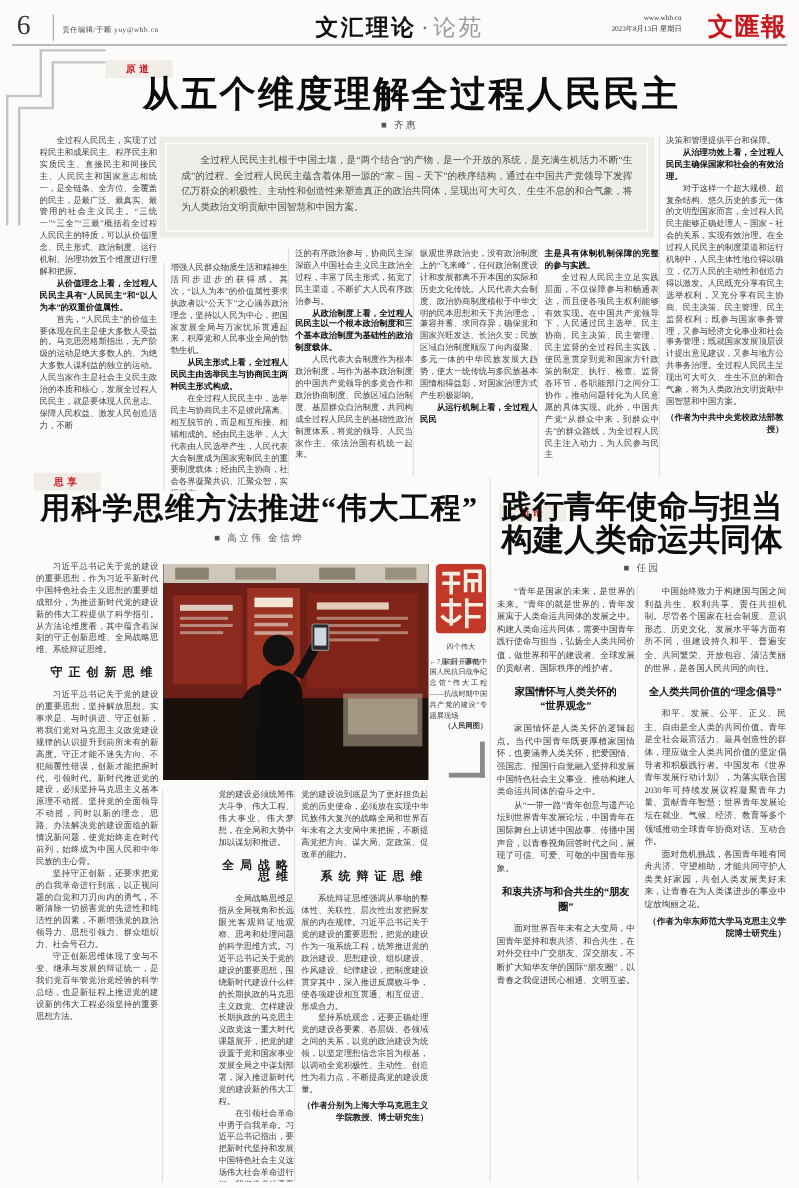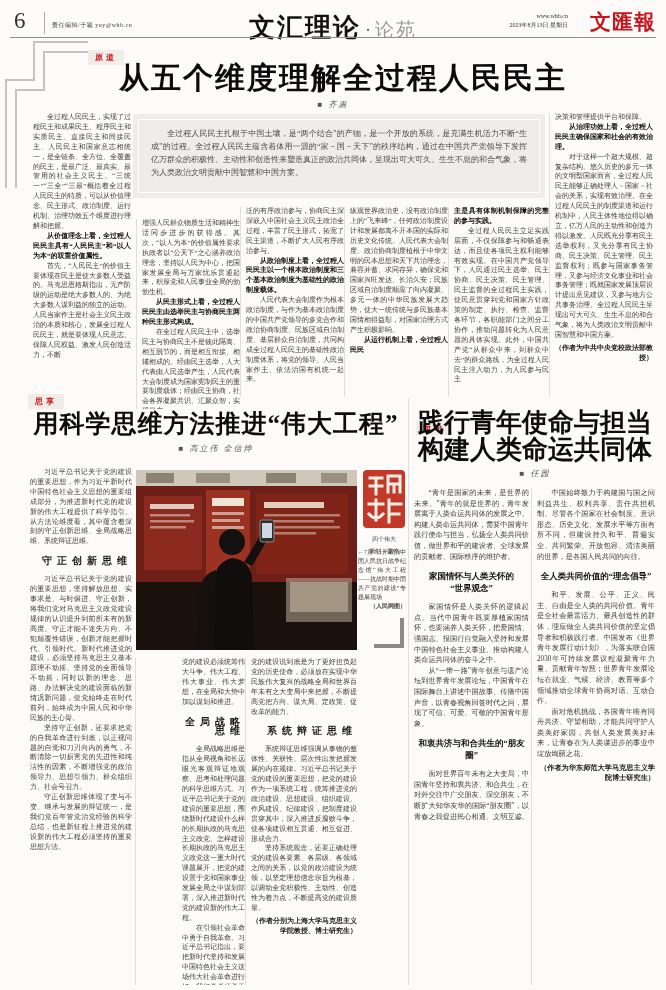--- a/index.html
+++ b/index.html
@@ -5,35 +5,35 @@
   html,body{margin:0;padding:0;background:#d9d9d6;}
   .page{position:relative;width:666px;height:990px;margin:0 auto;background:#fcfbf9;
         font-family:"Liberation Serif","DejaVu Serif",serif;color:#2b2b2b;overflow:hidden;}
   
   .hdr{position:absolute;left:10px;top:8px;right:10px;height:28px;}
   .hdr-rule{position:absolute;left:10px;right:10px;top:37px;height:1px;background:#8f8f8f;}
   .pageno{position:absolute;left:4px;top:0;font-size:23px;color:#333;}
   .hdr-div{position:absolute;left:34px;top:4px;width:1px;height:22px;background:#aaa;}
   .editor{position:absolute;left:42px;top:13px;font-size:6px;color:#444;letter-spacing:.5px;}
   .section{position:absolute;left:0;right:0;top:2px;text-align:center;}
-  .section .t1{font-family:"Liberation Sans","DejaVu Sans",sans-serif;font-weight:900;font-size:26px;color:#111;letter-spacing:2px;}
+  .section .t1{font-family:"Liberation Sans","DejaVu Sans",sans-serif;font-weight:900;font-size:19px;color:#111;letter-spacing:2px;}
   .section .dot{font-size:18px;color:#666;margin:0 4px;}
   .section .t2{font-family:"Liberation Sans","DejaVu Sans",sans-serif;font-size:19px;color:#9a9a9a;letter-spacing:2px;}
   .hdr-right{position:absolute;right:88px;top:4px;text-align:right;font-size:6px;color:#333;line-height:9px;}
   .masthead{position:absolute;right:0;top:0;font-size:21px;font-weight:bold;color:#c8161e;letter-spacing:1px;}
   
   .corner{position:absolute;left:4px;top:40px;}
   
   .slabel{position:absolute;background:#f0ece6;color:#c8161e;font-size:8px;font-weight:bold;
-          letter-spacing:3px;padding:2px 7px;font-family:"Liberation Sans","DejaVu Sans",sans-serif;}
+          letter-spacing:3px;padding:2px 17px;font-family:"Liberation Sans","DejaVu Sans",sans-serif;}
   
   .m-title{position:absolute;left:50px;right:30px;top:58px;text-align:center;
            font-family:"Liberation Sans","DejaVu Sans",sans-serif;font-weight:900;
            font-size:30px;color:#0c0c0c;letter-spacing:2px;}
-  .byline{position:absolute;text-align:center;font-size:8px;color:#555;letter-spacing:2px;font-style:italic;}
+  .byline{position:absolute;text-align:center;font-size:8px;color:#555;letter-spacing:2px;}
   .quote{position:absolute;left:133px;top:114px;width:412px;height:84px;background:#efede9;
          padding:5px;box-sizing:border-box;}
   .quote-in{border:1px solid #ffffff;height:100%;box-sizing:border-box;padding:7px 12px;
             font-size:8px;line-height:13px;color:#4a4a4a;text-align:justify;}
   .quote-in p{margin:0;text-indent:2em;}
   .col{position:absolute;overflow:hidden;font-size:7px;line-height:9.9px;text-align:justify;
        color:#3c3c3c;box-sizing:border-box;}
   .col p{margin:0;text-indent:2em;}
   .col p.lead{font-weight:bold;color:#101010;}
   .col .attr{text-align:right;text-indent:0;font-weight:bold;color:#222;margin-top:3px;}

